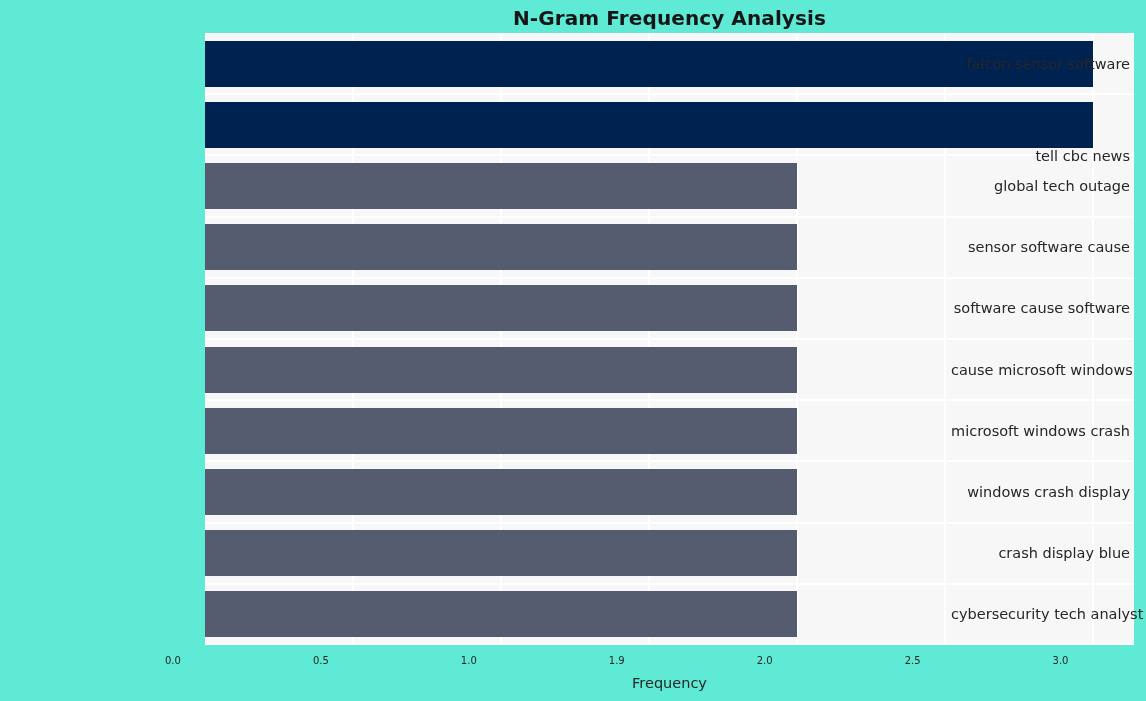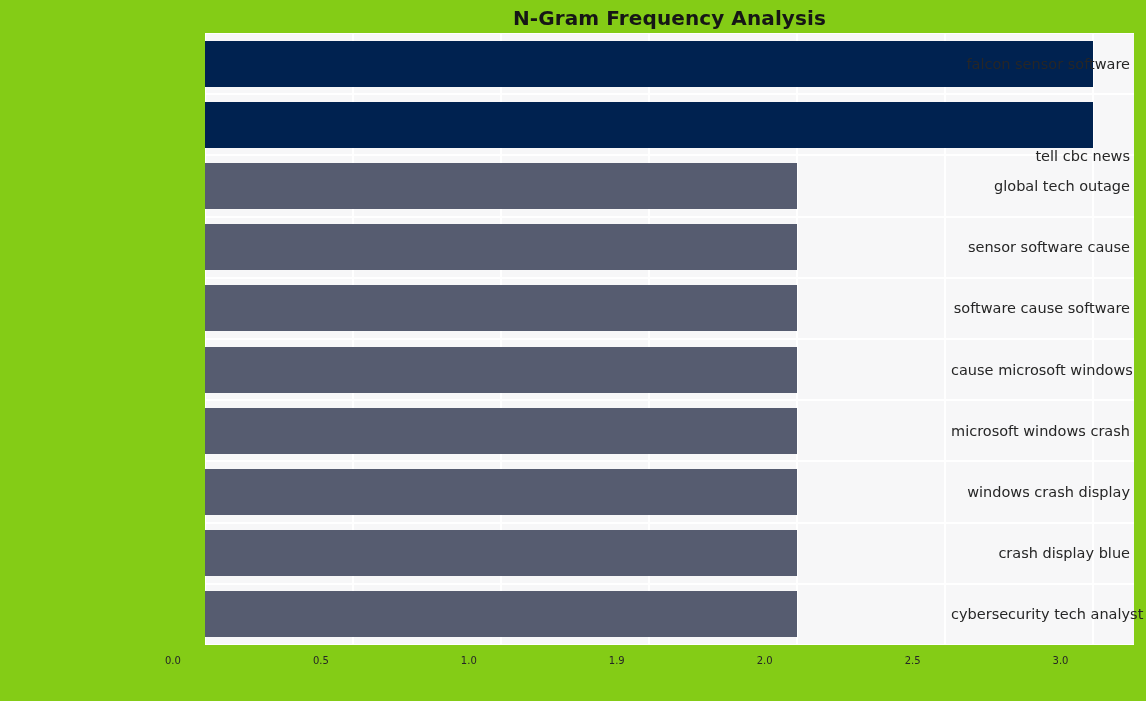--- a/index.html
+++ b/index.html
@@ -10,21 +10,21 @@
   }
   body {
     font-family: "DejaVu Sans", "Liberation Sans", sans-serif;
     -webkit-font-smoothing: antialiased;
   }
 
   #figure {
     position: relative;
     width: 1146px;
     height: 701px;
-    background: #84cc16;
+    background: #5eead4;
     overflow: hidden;
   }
 
   
   #chart-title {
     position: absolute;
     left: 205px;
     top: 5px;
     width: 929px;
     text-align: center;
@@ -164,14 +164,15 @@
   <div id="xtick-labels">
       <div class="xtick-label" style="left: 205px;">0.0</div>
       <div class="xtick-label" style="left: 352.93px;">0.5</div>
       <div class="xtick-label" style="left: 500.86px;">1.0</div>
       <div class="xtick-label" style="left: 648.79px;">1.9</div>
       <div class="xtick-label" style="left: 796.72px;">2.0</div>
       <div class="xtick-label" style="left: 944.65px;">2.5</div>
       <div class="xtick-label" style="left: 1092.58px;">3.0</div>
     </div>
 
+  <div id="xaxis-label">Frequency</div>
 
 </div>
 
 </body></html>

